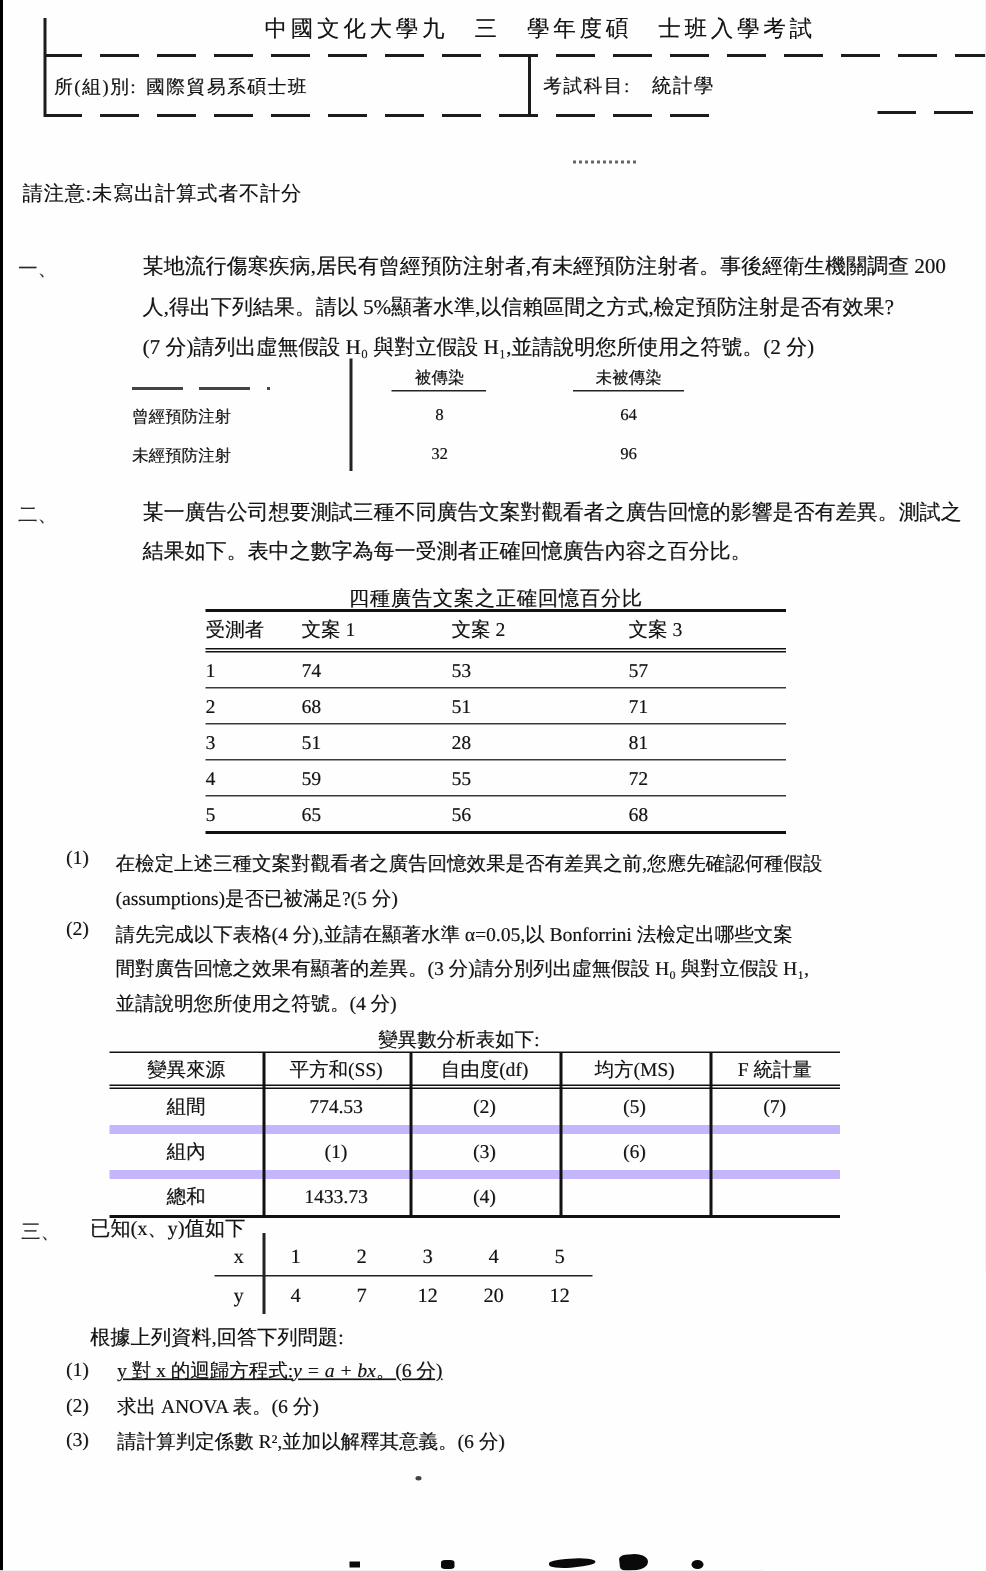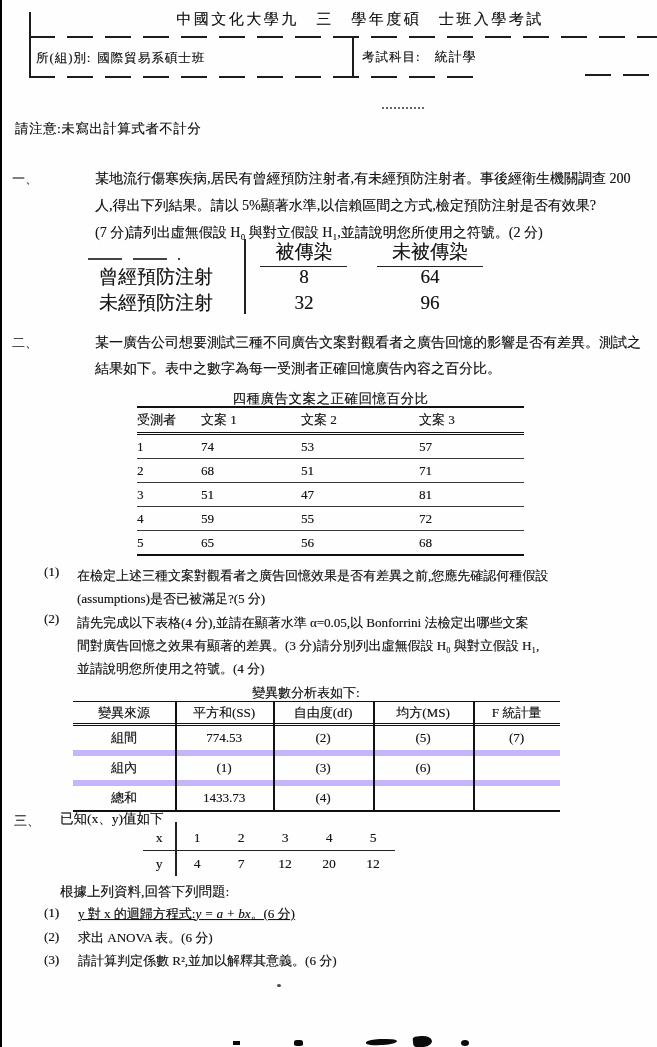--- a/index.html
+++ b/index.html
@@ -20,21 +20,21 @@
   .field{font-size:12.5px;letter-spacing:1px;}
   .field .val{margin-left:6px;}
   .subject .val{margin-left:14px;font-size:13px;}
   
   .notice{left:15px;top:120px;font-size:13.5px;letter-spacing:.5px;}
   
   .q-marker{font-size:13px;opacity:.9;}
   .para{font-size:14px;margin-left:33px;}
   .para .line{white-space:nowrap;}
   
-  .ctable{left:96px;top:241px;width:402px;font-size:19px;}
+  .ctable{left:85px;top:241px;width:402px;font-size:11px;}
   .ct-row{display:flex;align-items:center;height:26px;}
   .ct-head{height:23px;}
   .ct-label{width:148px;padding-left:3px;position:relative;}
   .ct-c1{width:117px;text-align:center;}
   .ct-c2{width:137px;text-align:center;}
   .ct-h{display:inline-block;border-bottom:1.5px solid #222;padding:0 15px 1px;}
   .ct-divider{left:148px;top:-2px;width:1.5px;height:75px;background:#222;}
   .ct-artifact{left:88px;top:258px;width:92px;height:1.5px;
     background:repeating-linear-gradient(90deg,#444 0 34px,transparent 34px 45px);}
   
@@ -147,21 +147,21 @@
     </div>
     <div class="rt-row rt-data">
       <div class="rc0">2</div>
       <div class="rc1">68</div>
       <div class="rc2">51</div>
       <div class="rc3">71</div>
     </div>
     <div class="rt-row rt-data">
       <div class="rc0">3</div>
       <div class="rc1">51</div>
-      <div class="rc2">47</div>
+      <div class="rc2">28</div>
       <div class="rc3">81</div>
     </div>
     <div class="rt-row rt-data">
       <div class="rc0">4</div>
       <div class="rc1">59</div>
       <div class="rc2">55</div>
       <div class="rc3">72</div>
     </div>
     <div class="rt-row rt-data">
       <div class="rc0">5</div>

